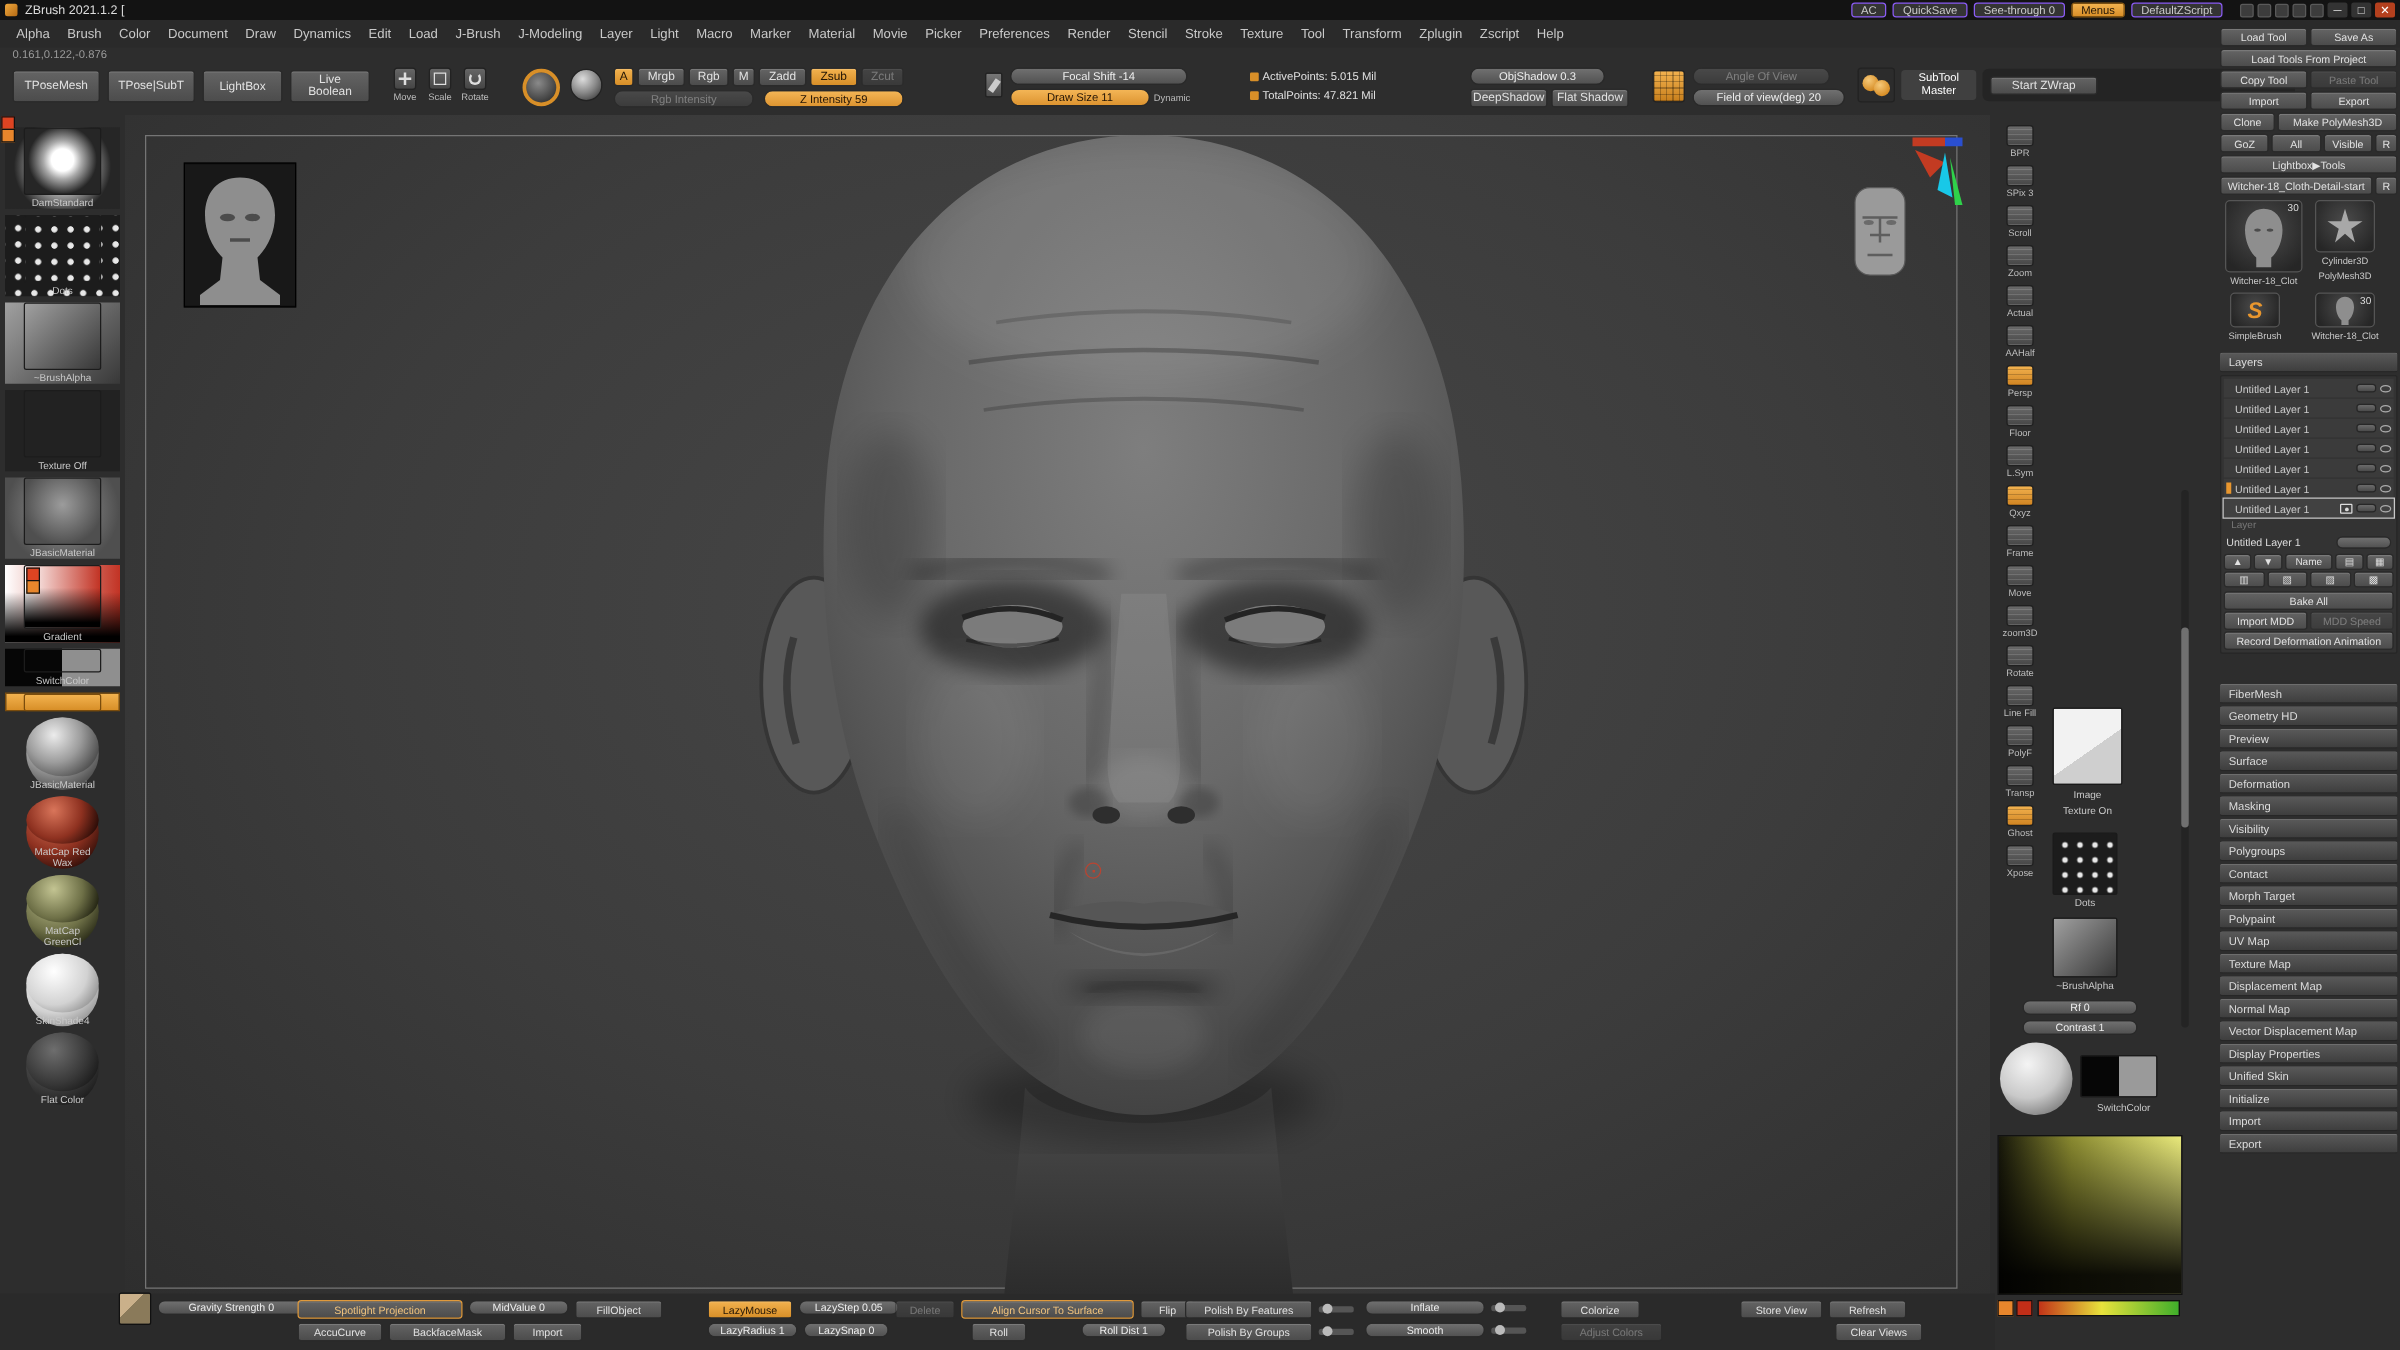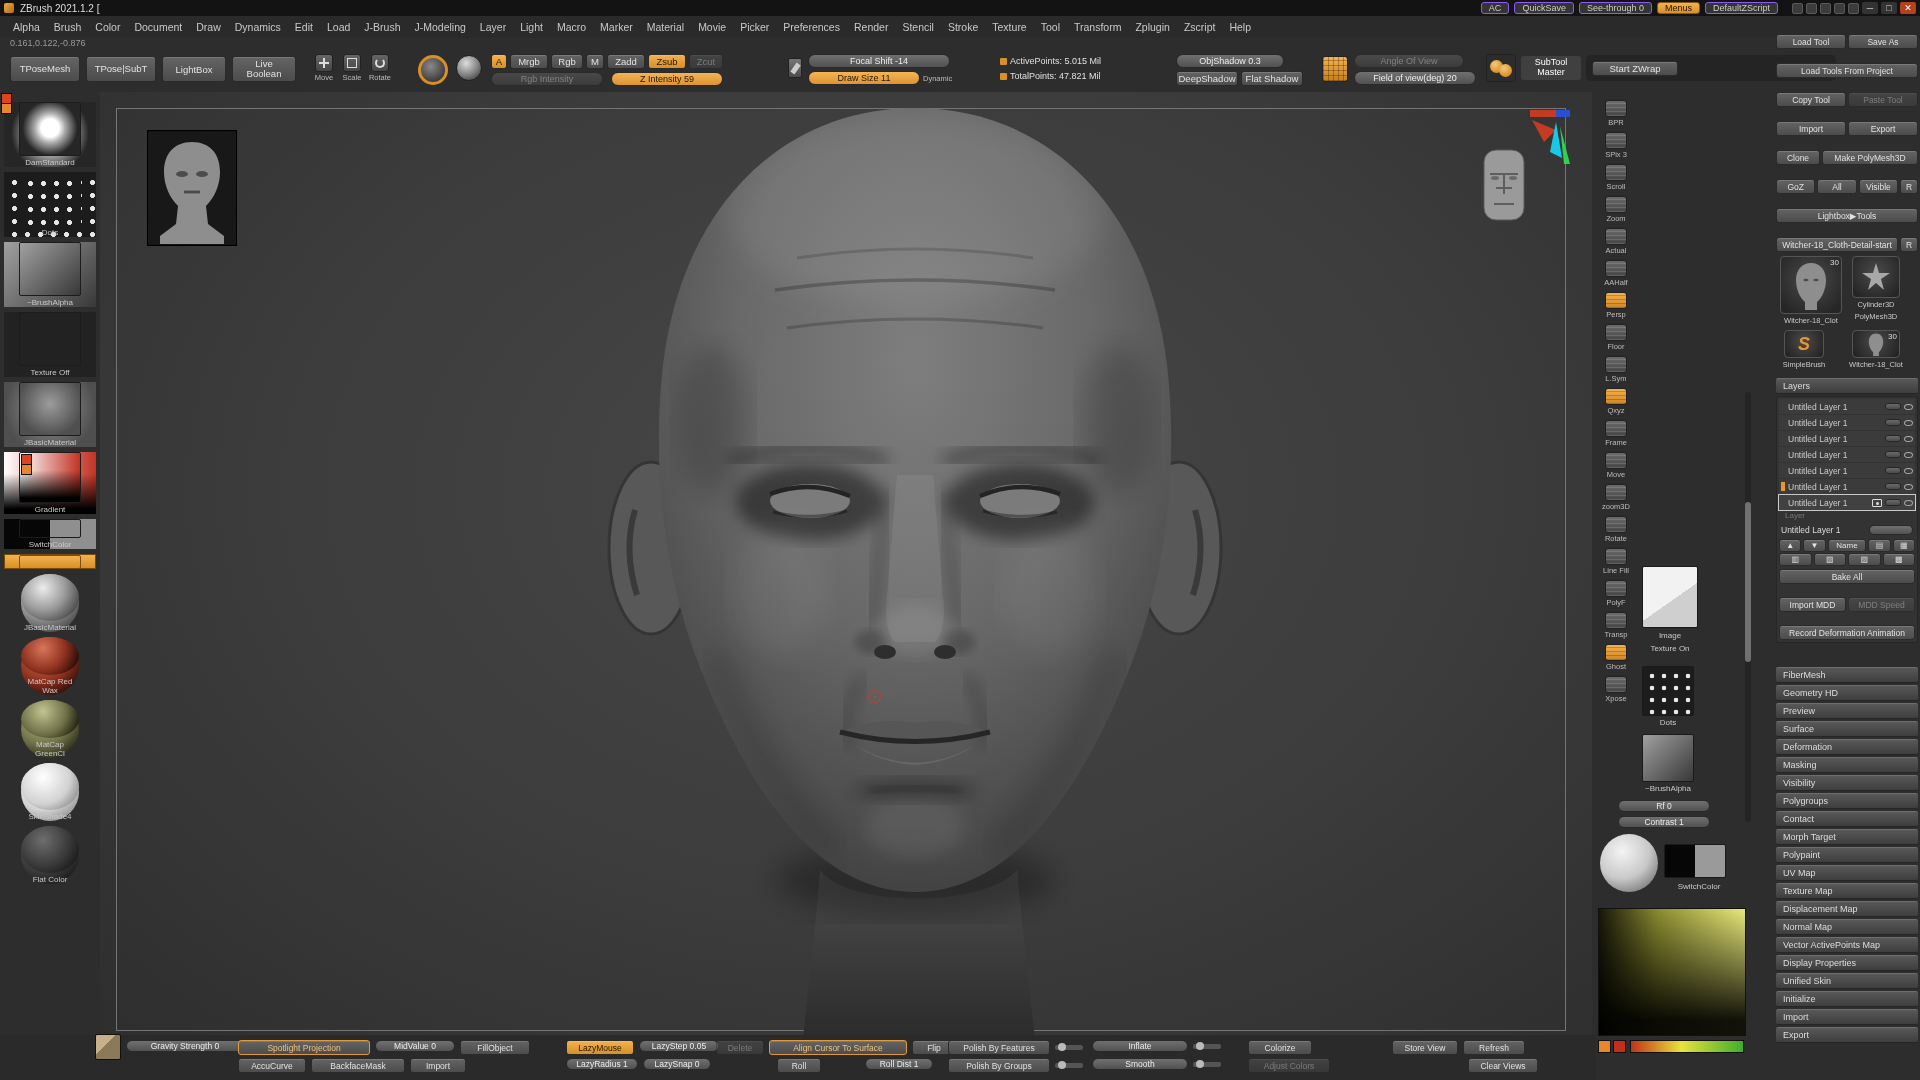--- a/index.html
+++ b/index.html
@@ -177,21 +177,21 @@
   #gsw-orange { left:2px; top:948px; background:#e8862c; }
   #gsw-red { left:17px; top:948px; background:#c22e18; }
   #hue-strip { position:absolute; left:34px; top:948px; width:114px; height:13px; border:1px solid #111;
     background:linear-gradient(90deg,#c23318,#e8e23c 45%,#3fae2a); cursor:crosshair; }
   .vscroll { position:absolute; right:3px; top:300px; height:430px; width:6px; background:#242424; border-radius:3px; }
   .vscroll .handle { position:absolute; left:0; top:110px; width:6px; height:160px; background:#707070; border-radius:3px; cursor:grab; }
 
   
   #tool-panel { position:absolute; left:1776px; top:22px; width:142px; bottom:0;
     display:flex; flex-direction:column; gap:2px; }
-  .trow { display:flex; gap:2px; flex:none;margin-top:12px; }
+  .trow { display:flex; gap:2px; flex:none; }
   .trow .btn { flex:1; height:15px; font-size:8.5px; padding:0 3px; }
   .trow .btn.nar { flex:0 0 18px; }
   #tool-thumbs { flex:none; height:118px; position:relative; margin:2px 0; }
   .tthumb { position:absolute; background:radial-gradient(circle at 50% 40%, #4b4b4b, #262626 85%);
     border:1px solid #555; border-radius:4px; cursor:pointer; display:flex; align-items:center; justify-content:center; }
   .tbadge { position:absolute; right:2px; top:1px; font-size:8px; color:#ddd; }
   .tlabel { position:absolute; font-size:7.5px; color:#c9c9c9; text-align:center; white-space:nowrap; overflow:hidden; }
   #th-active { left:4px; top:0; width:62px; height:58px; }
   #th-active-label { left:0; top:60px; width:70px; }
   #th-cyl { left:76px; top:0; width:48px; height:42px; }
@@ -921,21 +921,21 @@
         <div class="tsection">Polypaint</div>
 
         <div class="tsection">UV Map</div>
 
         <div class="tsection">Texture Map</div>
 
         <div class="tsection">Displacement Map</div>
 
         <div class="tsection">Normal Map</div>
 
-        <div class="tsection">Vector ActivePoints Map</div>
+        <div class="tsection">Vector Displacement Map</div>
 
         <div class="tsection">Display Properties</div>
 
         <div class="tsection">Unified Skin</div>
 
         <div class="tsection">Initialize</div>
 
         <div class="tsection">Import</div>
 
         <div class="tsection">Export</div>

